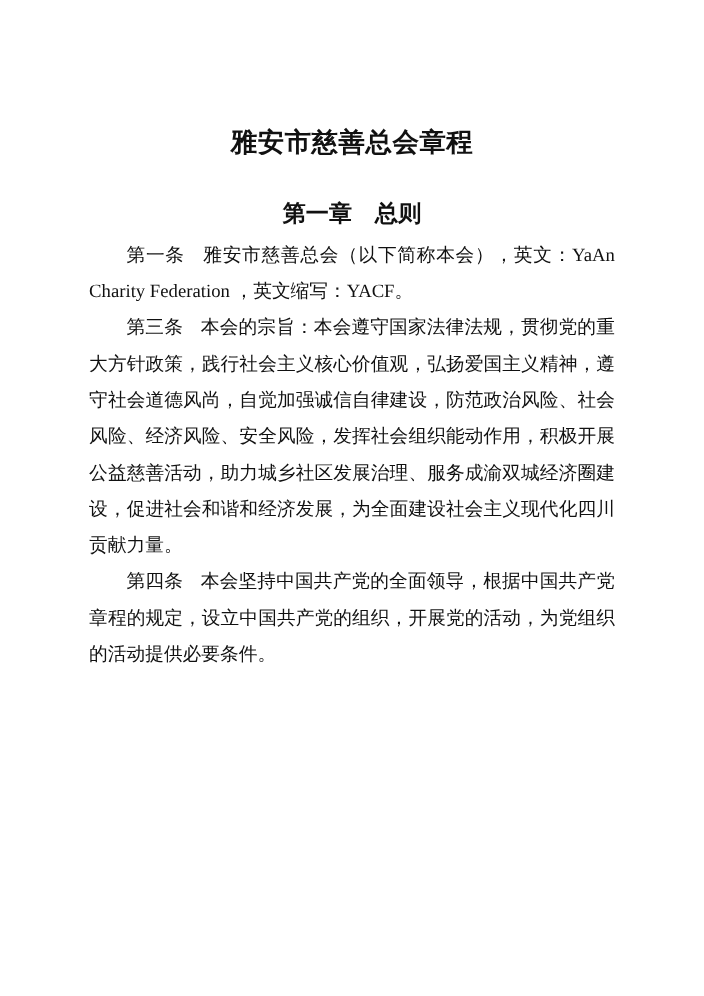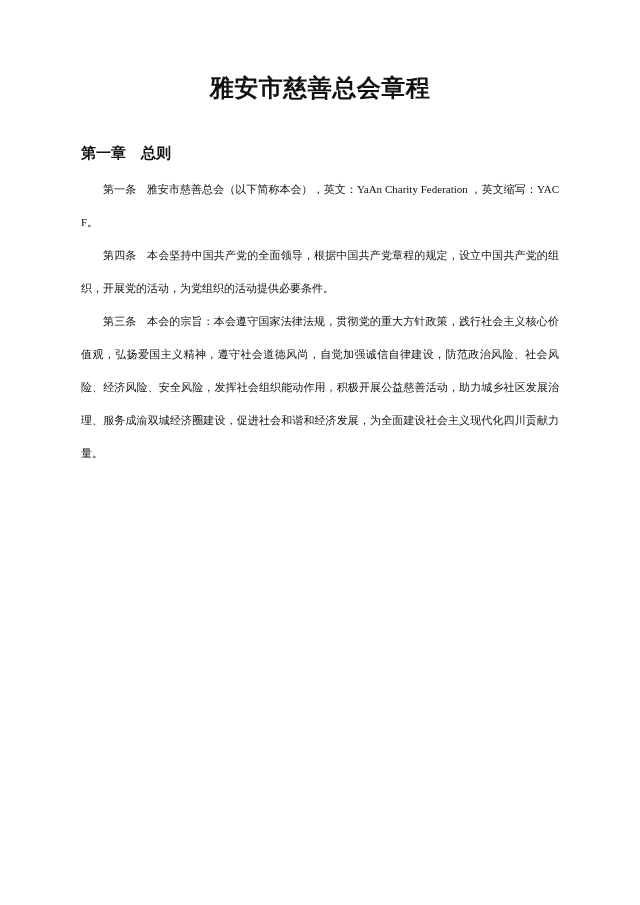--- a/index.html
+++ b/index.html
@@ -10,46 +10,46 @@
     width: 640px;
     height: 905px;
     background: #ffffff;
     color: #111111;
     font-family: "Liberation Serif", "DejaVu Serif", serif;
     overflow: hidden;
   }
   .page {
     width: 478px;
     margin: 0 auto;
-    padding-top: 72px;
+    padding-top: 114px;
     box-sizing: border-box;
   }
   .doc-title {
     font-family: "Liberation Serif", "DejaVu Serif", serif;
     font-weight: 700;
     font-size: 24px;
     line-height: 33px;
     letter-spacing: 0.5px;
     text-align: center;
     margin: 0 0 36px 0;
   }
   .chapter {
     font-family: "Liberation Sans", "DejaVu Sans", sans-serif;
     font-weight: 700;
-    font-size: 15px;
+    font-size: 21px;
     line-height: 23px;
-    text-align: left;
+    text-align: center;
     margin: 16px 0 9px 0;
   }
   .chapter-gap {
     display: inline-block;
     width: 1em;
   }
   .article {
-    font-size: 11px;
+    font-size: 17px;
     line-height: 33px;
     margin: 0;
     text-indent: 2em;
     text-align: justify;
     text-justify: inter-character;
     word-break: break-all;
   }
   .art-gap {
     display: inline-block;
     width: 0.95em;
@@ -64,20 +64,20 @@
 
   <h2 class="chapter">
     <span>第一章</span><span class="chapter-gap"></span><span>总则</span>
   </h2>
 
   <div>
 
     <p class="article"><span>第一条</span><span class="art-gap"></span><span>雅安市慈善总会（以下简称本会），英文：YaAn Charity Federation ，英文缩写：YACF。</span></p>
 
 
+    <p class="article"><span>第三条</span><span class="art-gap"></span><span>本会的宗旨：本会遵守国家法律法规，贯彻党的重大方针政策，践行社会主义核心价值观，弘扬爱国主义精神，遵守社会道德风尚，自觉加强诚信自律建设，防范政治风险、社会风险、经济风险、安全风险，发挥社会组织能动作用，积极开展公益慈善活动，助力城乡社区发展治理、服务成渝双城经济圈建设，促进社会和谐和经济发展，为全面建设社会主义现代化四川贡献力量。</span></p>
+
     <p class="article"><span>第四条</span><span class="art-gap"></span><span>本会坚持中国共产党的全面领导，根据中国共产党章程的规定，设立中国共产党的组织，开展党的活动，为党组织的活动提供必要条件。</span></p>
-
-    <p class="article"><span>第三条</span><span class="art-gap"></span><span>本会的宗旨：本会遵守国家法律法规，贯彻党的重大方针政策，践行社会主义核心价值观，弘扬爱国主义精神，遵守社会道德风尚，自觉加强诚信自律建设，防范政治风险、社会风险、经济风险、安全风险，发挥社会组织能动作用，积极开展公益慈善活动，助力城乡社区发展治理、服务成渝双城经济圈建设，促进社会和谐和经济发展，为全面建设社会主义现代化四川贡献力量。</span></p>
 
 
   </div>
 
 </div>
 
 </body></html>

